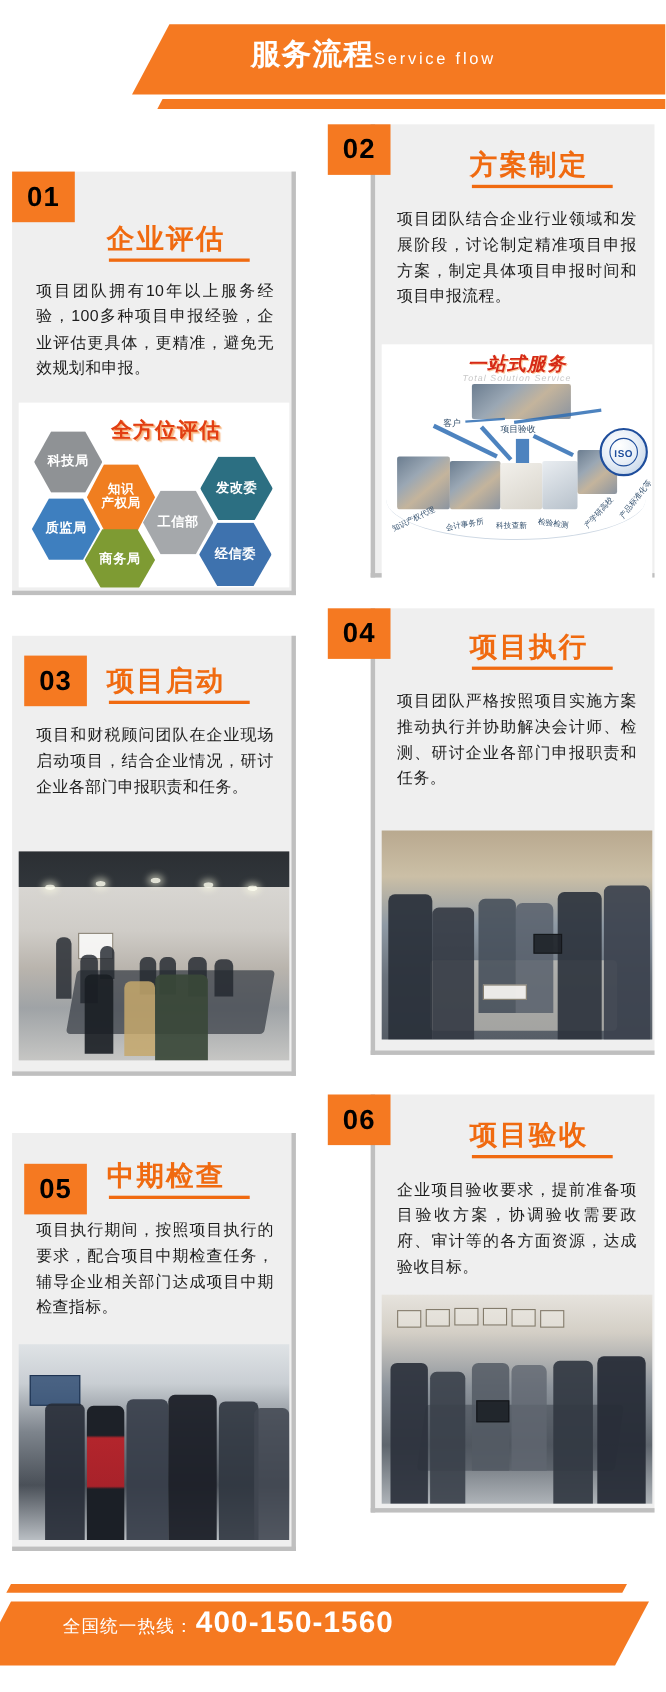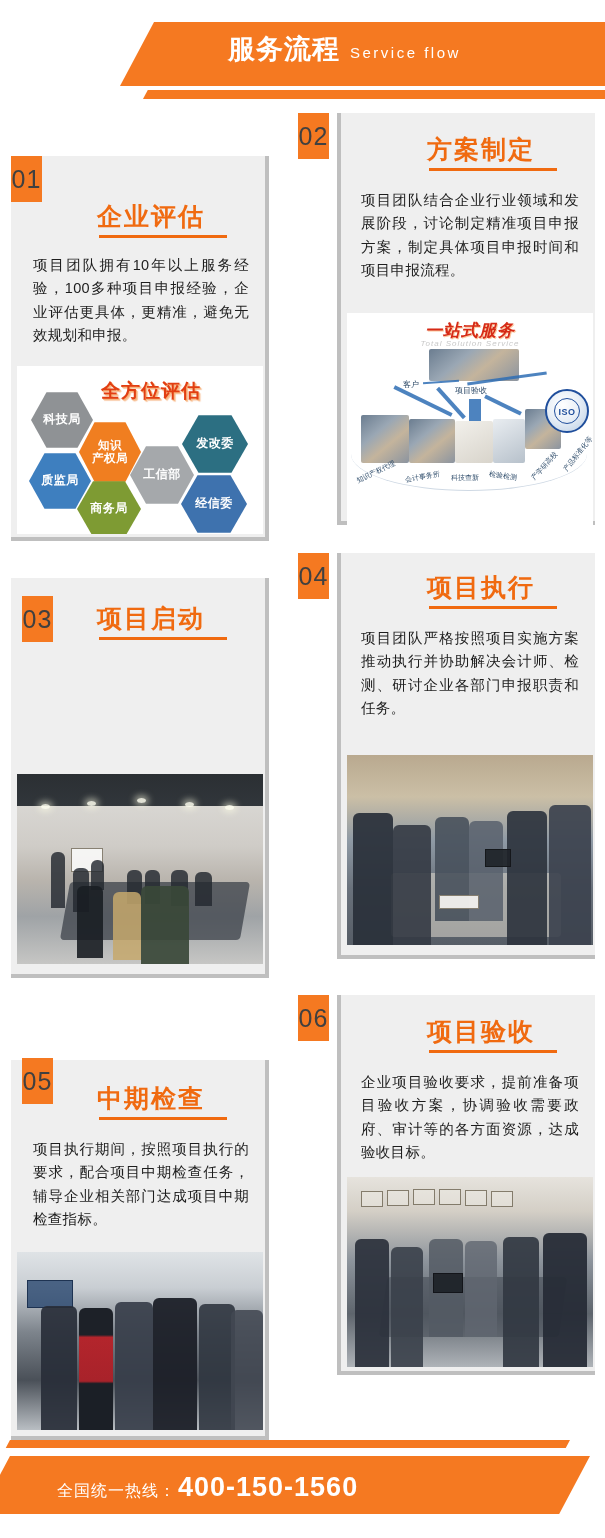--- a/index.html
+++ b/index.html
@@ -20,41 +20,41 @@
     transform-origin: left bottom;
   }
   .hdr-bar2 {
     position: absolute; left: 143px; top: 90px; width: 520px; height: 9px;
     background: #F57921;
     transform: skewX(-28deg);
     transform-origin: left bottom;
   }
   .hdr-text {
     position: absolute; left: 228px; top: 36px;
-    display: flex; align-items: baseline; gap: 10px;
+    display: flex; align-items: baseline; 
     color: #ffffff; white-space: nowrap; z-index: 3;
   }
   .hdr-cn { font-size: 27px; font-weight: bold; letter-spacing: 1px; line-height: 1; }
   .hdr-en { font-size: 15px; font-weight: normal; letter-spacing: 2.5px; line-height: 1; }
 
   
   .card {
     position: absolute;
     background: #EFEFEF;
     border-right: 4px solid #BFBFBF;
     border-bottom: 4px solid #BFBFBF;
   }
   .card.leftborder { border-left: 4px solid #BFBFBF; border-right: none; }
 
   .badge {
     position: absolute;
-    width: 31px; height: 46px;
+    width: 57px; height: 46px;
     background: #F57921;
-    color: #404040;
-    font-size: 25px; font-weight: normal;
+    color: #000000;
+    font-size: 25px; font-weight: bold;
     display: flex; align-items: center; justify-content: center;
     letter-spacing: 1px;
     z-index: 5;
   }
 
   .ctitle {
     position: absolute;
     color: #F06A10;
     font-size: 25px; font-weight: bold;
     letter-spacing: 2px;
@@ -165,21 +165,21 @@
   .footer { position: absolute; left: 0; top: 1428px; width: 605px; height: 110px; overflow: hidden; }
   .ftr-line {
     position: absolute; left: 10px; top: 12px; width: 560px; height: 8px;
     background: #F57921; transform: skewX(-28deg); transform-origin: right top;
   }
   .ftr-bar {
     position: absolute; left: 10px; top: 28px; width: 580px; height: 58px;
     background: #F57921; transform: skewX(-28deg); transform-origin: right top;
   }
   .ftr-text {
-    position: absolute; left: 57px; top: 44px; z-index: 3;
+    position: absolute; left: 57px; top: 32px; z-index: 3;
     display: flex; align-items: baseline; gap: 2px; color: #ffffff; white-space: nowrap;
   }
   .ftr-label { font-size: 16px; letter-spacing: 1px; }
   .ftr-phone { font-size: 27px; font-weight: bold; letter-spacing: 1px; }
 </style>
 </head>
 <body>
 
 <div class="page">
 
@@ -250,20 +250,21 @@
       <div class="oss-lbl" style="left:142px; top:158px; transform:rotate(8deg);">检验检测</div>
       <div class="oss-lbl" style="left:180px; top:148px; transform:rotate(-48deg);">产学研高校</div>
       <div class="oss-lbl" style="left:210px; top:136px; transform:rotate(-52deg);">产品标准化等</div>
     </div>
   </div>
   <div class="badge" style="left:298px; top:113px;">02</div>
 
   <div class="card" style="left:11px; top:578px; width:258px; height:400px;">
     <div class="ctitle" style="left:86px; top:24px;">项目启动</div>
     <div class="cunderline" style="left:88px; top:59px; width:128px;"></div>
+    <div class="cbody" style="left:22px; top:80px; width:216px;">项目和财税顾问团队在企业现场启动项目，结合企业情况，研讨企业各部门申报职责和任务。</div>
 
     <div class="photo photoA" style="left:6px; top:196px; width:246px; height:190px;">
       <div class="ph-light" style="left:24px; top:30px;"></div>
       <div class="ph-light" style="left:70px; top:27px;"></div>
       <div class="ph-light" style="left:120px; top:24px;"></div>
       <div class="ph-light" style="left:168px; top:28px;"></div>
       <div class="ph-light" style="left:208px; top:31px;"></div>
       <div class="ph-frame" style="left:54px; top:74px; width:32px; height:24px; background:rgba(250,250,248,.9);"></div>
       <div class="ph-table" style="left:48px; top:108px; width:180px; height:58px; transform:skewX(-10deg);"></div>
       <div class="ph-fig" style="left:34px; top:78px; width:14px; height:56px;"></div>
@@ -292,21 +293,21 @@
       <div class="ph-fig" style="left:88px; top:62px; width:34px; height:104px; background:rgba(70,78,90,.88);"></div>
       <div class="ph-fig" style="left:122px; top:66px; width:34px; height:100px; background:rgba(88,96,108,.85);"></div>
       <div class="ph-fig" style="left:160px; top:56px; width:40px; height:134px; background:rgba(46,52,62,.92);"></div>
       <div class="ph-fig" style="left:202px; top:50px; width:42px; height:140px; background:rgba(60,66,78,.92);"></div>
       <div class="ph-frame" style="left:138px; top:94px; width:26px; height:18px; background:rgba(30,34,40,.9); border-color:rgba(20,22,26,.9);"></div>
       <div class="ph-frame" style="left:92px; top:140px; width:40px; height:14px; background:rgba(252,250,246,.9);"></div>
     </div>
   </div>
   <div class="badge" style="left:298px; top:553px;">04</div>
 
-  <div class="card" style="left:11px; top:1030px; width:258px; height:380px;margin-top:30px;">
+  <div class="card" style="left:11px; top:1030px; width:258px; height:380px;">
     <div class="ctitle" style="left:86px; top:22px;">中期检查</div>
     <div class="cunderline" style="left:88px; top:57px; width:128px;"></div>
     <div class="cbody" style="left:22px; top:78px; width:216px;">项目执行期间，按照项目执行的要求，配合项目中期检查任务，辅导企业相关部门达成项目中期检查指标。</div>
 
     <div class="photo photoC" style="left:6px; top:192px; width:246px; height:178px;">
       <div class="ph-frame" style="left:10px; top:28px; width:46px; height:28px; background:rgba(40,70,110,.8); border-color:rgba(20,40,70,.8);"></div>
       <div class="ph-fig" style="left:24px; top:54px; width:36px; height:124px; background:rgba(40,46,56,.92);"></div>
       <div class="ph-fig" style="left:62px; top:56px; width:34px; height:122px; background:linear-gradient(180deg,#1d2128 0%,#1d2128 22%,#b3252c 24%,#a8222a 60%,#1b1f26 62%);"></div>
       <div class="ph-fig" style="left:98px; top:50px; width:38px; height:128px; background:rgba(55,62,74,.92);"></div>
       <div class="ph-fig" style="left:136px; top:46px; width:44px; height:132px; background:rgba(28,32,40,.95);"></div>

